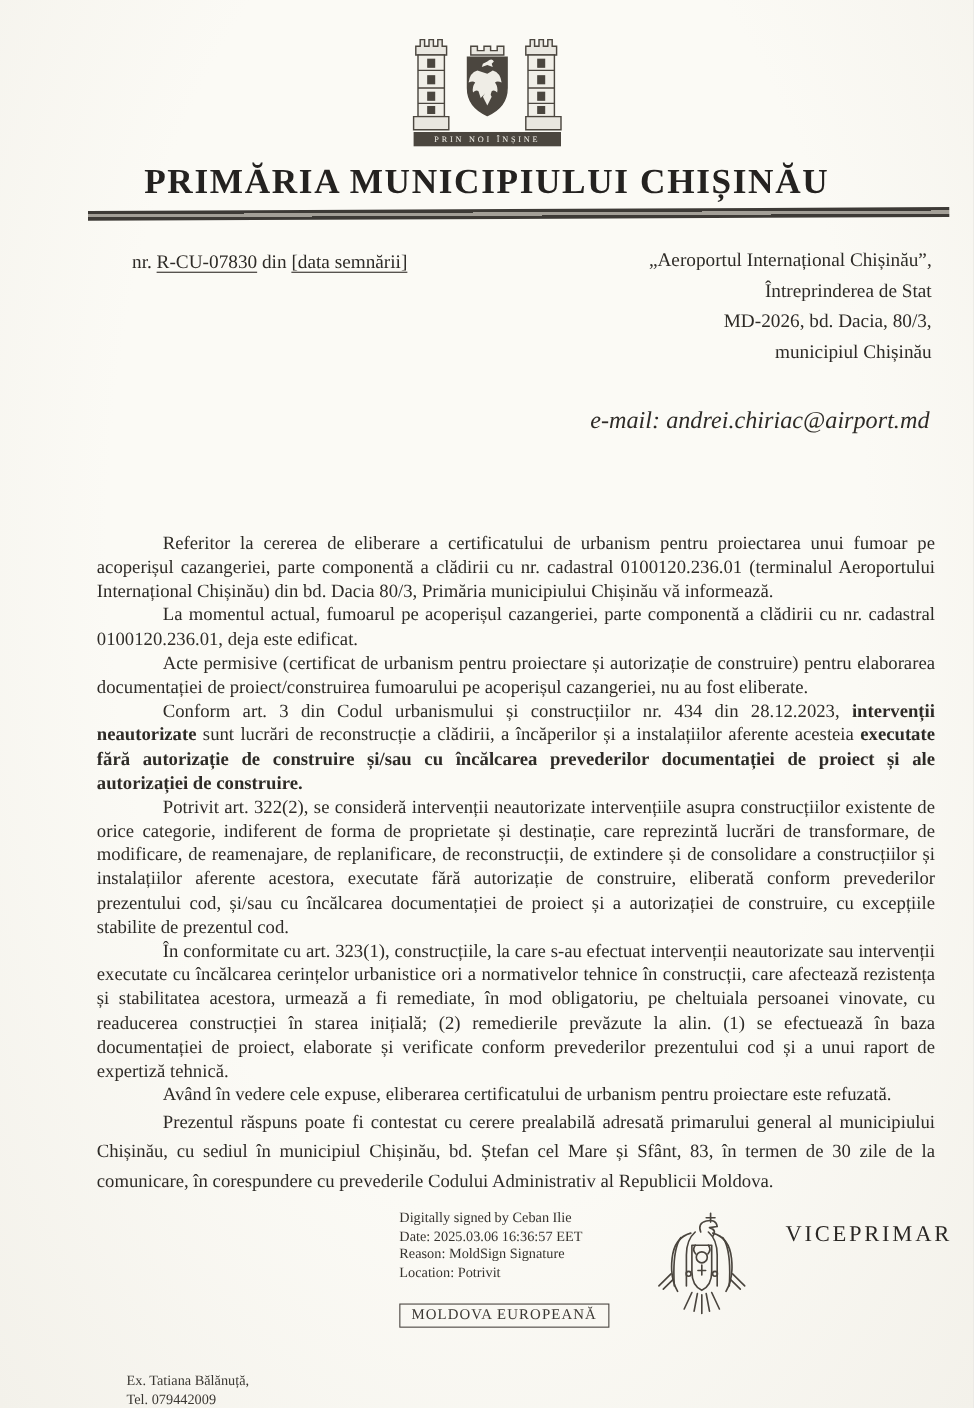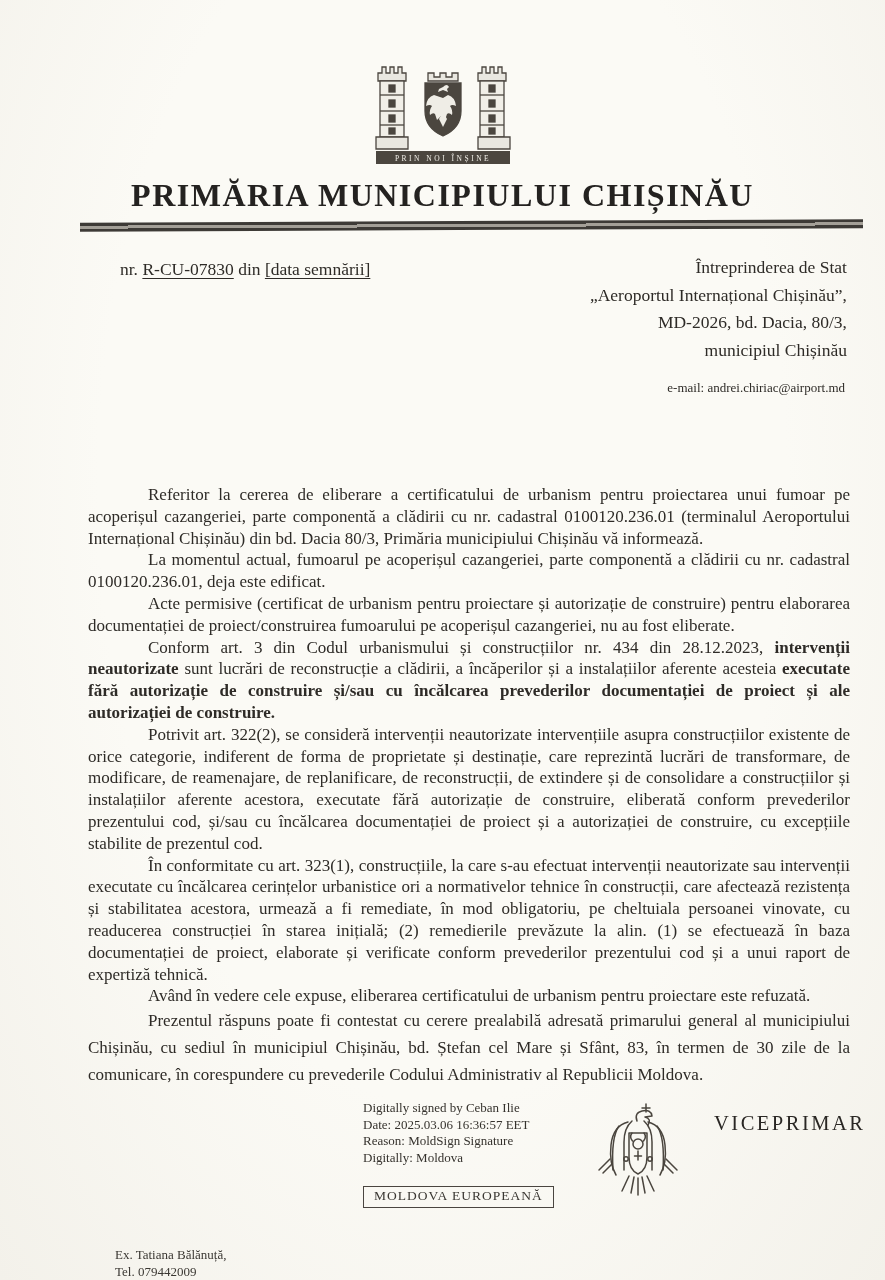--- a/index.html
+++ b/index.html
@@ -4,36 +4,36 @@
 <style>
   html, body { margin:0; padding:0; background:#e9e8e4; }
   .page {
     width:885px; height:1280px; position:relative; overflow:hidden;
     margin:0 auto;
     background: radial-gradient(ellipse at 50% 38%, #fbfaf5 55%, #f3f1ea 100%);
     font-family:"Liberation Serif", serif;
     color:#2e2b27;
   }
   
-  .header { padding-top:59px; text-align:center; }
+  .header { padding-top:28px; text-align:center; }
   .coa { display:block; margin:0 auto; }
   .doc-title {
     margin:6px 0 0 0; font-size:32px; font-weight:bold; letter-spacing:1.5px;
     color:#242220; white-space:nowrap;
   }
   .double-rule {
     height:9px; margin:7px 22px 0 80px;
     background: linear-gradient(180deg,#3d3a36 0 3px,#a39f97 3px 6px,#3d3a36 6px 9px);
     transform: rotate(-0.25deg);
   }
   
   .ref-row { display:flex; margin-top:24px;gap:20px; }
   .refs { padding-left:120px; font-size:17.5px; line-height:30px; white-space:nowrap; }
   .addr { flex:1; text-align:right; padding-right:38px; font-size:17.5px; line-height:27.5px; }
-  .email-line { text-align:right; padding-right:40px; margin-top:16px; font-size:13px; }
+  .email-line { text-align:right; padding-right:40px; margin-top:36px; font-size:22px;font-style:italic; }
   .u { text-decoration:underline; text-underline-offset:3px; }
   .b { font-weight:bold; }
   
   .body-block { margin:88px 35px 0 88px; }
   .para {
     margin:0; font-size:17px; line-height:21.8px; text-align:justify;
     text-indent:60px; color:#2e2b27;
   }
   .para.wide { line-height:27px; }
   
@@ -95,22 +95,22 @@
     </svg>
     <div class="doc-title">PRIMĂRIA MUNICIPIULUI CHIȘINĂU</div>
     <div class="double-rule"></div>
   </div>
 
   <div class="ref-row">
     <div class="refs">
       <div><span>nr. </span><span class="u">R-CU-07830</span><span> din </span><span class="u">[data semnării]</span></div>
     </div>
     <div class="addr">
+      <div>„Aeroportul Internațional Chișinău”,</div>
       <div>Întreprinderea de Stat</div>
-      <div>„Aeroportul Internațional Chișinău”,</div>
       <div>MD-2026, bd. Dacia, 80/3,</div>
       <div>municipiul Chișinău</div>
     </div>
   </div>
   <div class="email-line">e-mail: andrei.chiriac@airport.md</div>
 
   <div class="body-block">
       <p class="para"><span>Referitor la cererea de eliberare a certificatului de urbanism pentru proiectarea unui fumoar pe acoperișul cazangeriei, parte componentă a clădirii cu nr. cadastral 0100120.236.01 (terminalul Aeroportului Internațional Chișinău) din bd. Dacia 80/3, Primăria municipiului Chișinău vă informează.</span></p>
       <p class="para"><span>La momentul actual, fumoarul pe acoperișul cazangeriei, parte componentă a clădirii cu nr. cadastral 0100120.236.01, deja este edificat.</span></p>
       <p class="para"><span>Acte permisive (certificat de urbanism pentru proiectare și autorizație de construire) pentru elaborarea documentației de proiect/construirea fumoarului pe acoperișul cazangeriei, nu au fost eliberate.</span></p>
@@ -119,21 +119,21 @@
       <p class="para"><span>În conformitate cu art. 323(1), construcțiile, la care s-au efectuat intervenții neautorizate sau intervenții executate cu încălcarea cerințelor urbanistice ori a normativelor tehnice în construcții, care afectează rezistența și stabilitatea acestora, urmează a fi remediate, în mod obligatoriu, pe cheltuiala persoanei vinovate, cu readucerea construcției în starea inițială; (2) remedierile prevăzute la alin. (1) se efectuează în baza documentației de proiect, elaborate și verificate conform prevederilor prezentului cod și a unui raport de expertiză tehnică.</span></p>
       <p class="para"><span>Având în vedere cele expuse, eliberarea certificatului de urbanism pentru proiectare este refuzată.</span></p>
       <p class="para wide"><span>Prezentul răspuns poate fi contestat cu cerere prealabilă adresată primarului general al municipiului Chișinău, cu sediul în municipiul Chișinău, bd. Ștefan cel Mare și Sfânt, 83, în termen de 30 zile de la comunicare, în corespundere cu prevederile Codului Administrativ al Republicii Moldova.</span></p>
     </div>
 
   <div class="sig-row">
     <div class="sig-details">
       <div>Digitally signed by Ceban Ilie</div>
       <div>Date: 2025.03.06 16:36:57 EET</div>
       <div>Reason: MoldSign Signature</div>
-      <div>Digitally: Moldova</div>
+      <div>Location: Potrivit</div>
       <div class="sig-stamp">MOLDOVA EUROPEANĂ</div>
     </div>
 
     <svg class="state-emblem" width="100" height="112" viewBox="0 0 100 110">
       <g stroke="#4a453e" fill="none" stroke-width="1.5" stroke-linecap="round" stroke-linejoin="round">
 
         <path d="M58 5 v8 M54 9 h8"></path>
         <path d="M49 22 q-3 -8 5 -10 q9 -2 10 5 l-7 1 q7 2 3 8"></path>
 
         <path d="M40 23 q-15 4 -17 23 q-2 18 5 30"></path>

